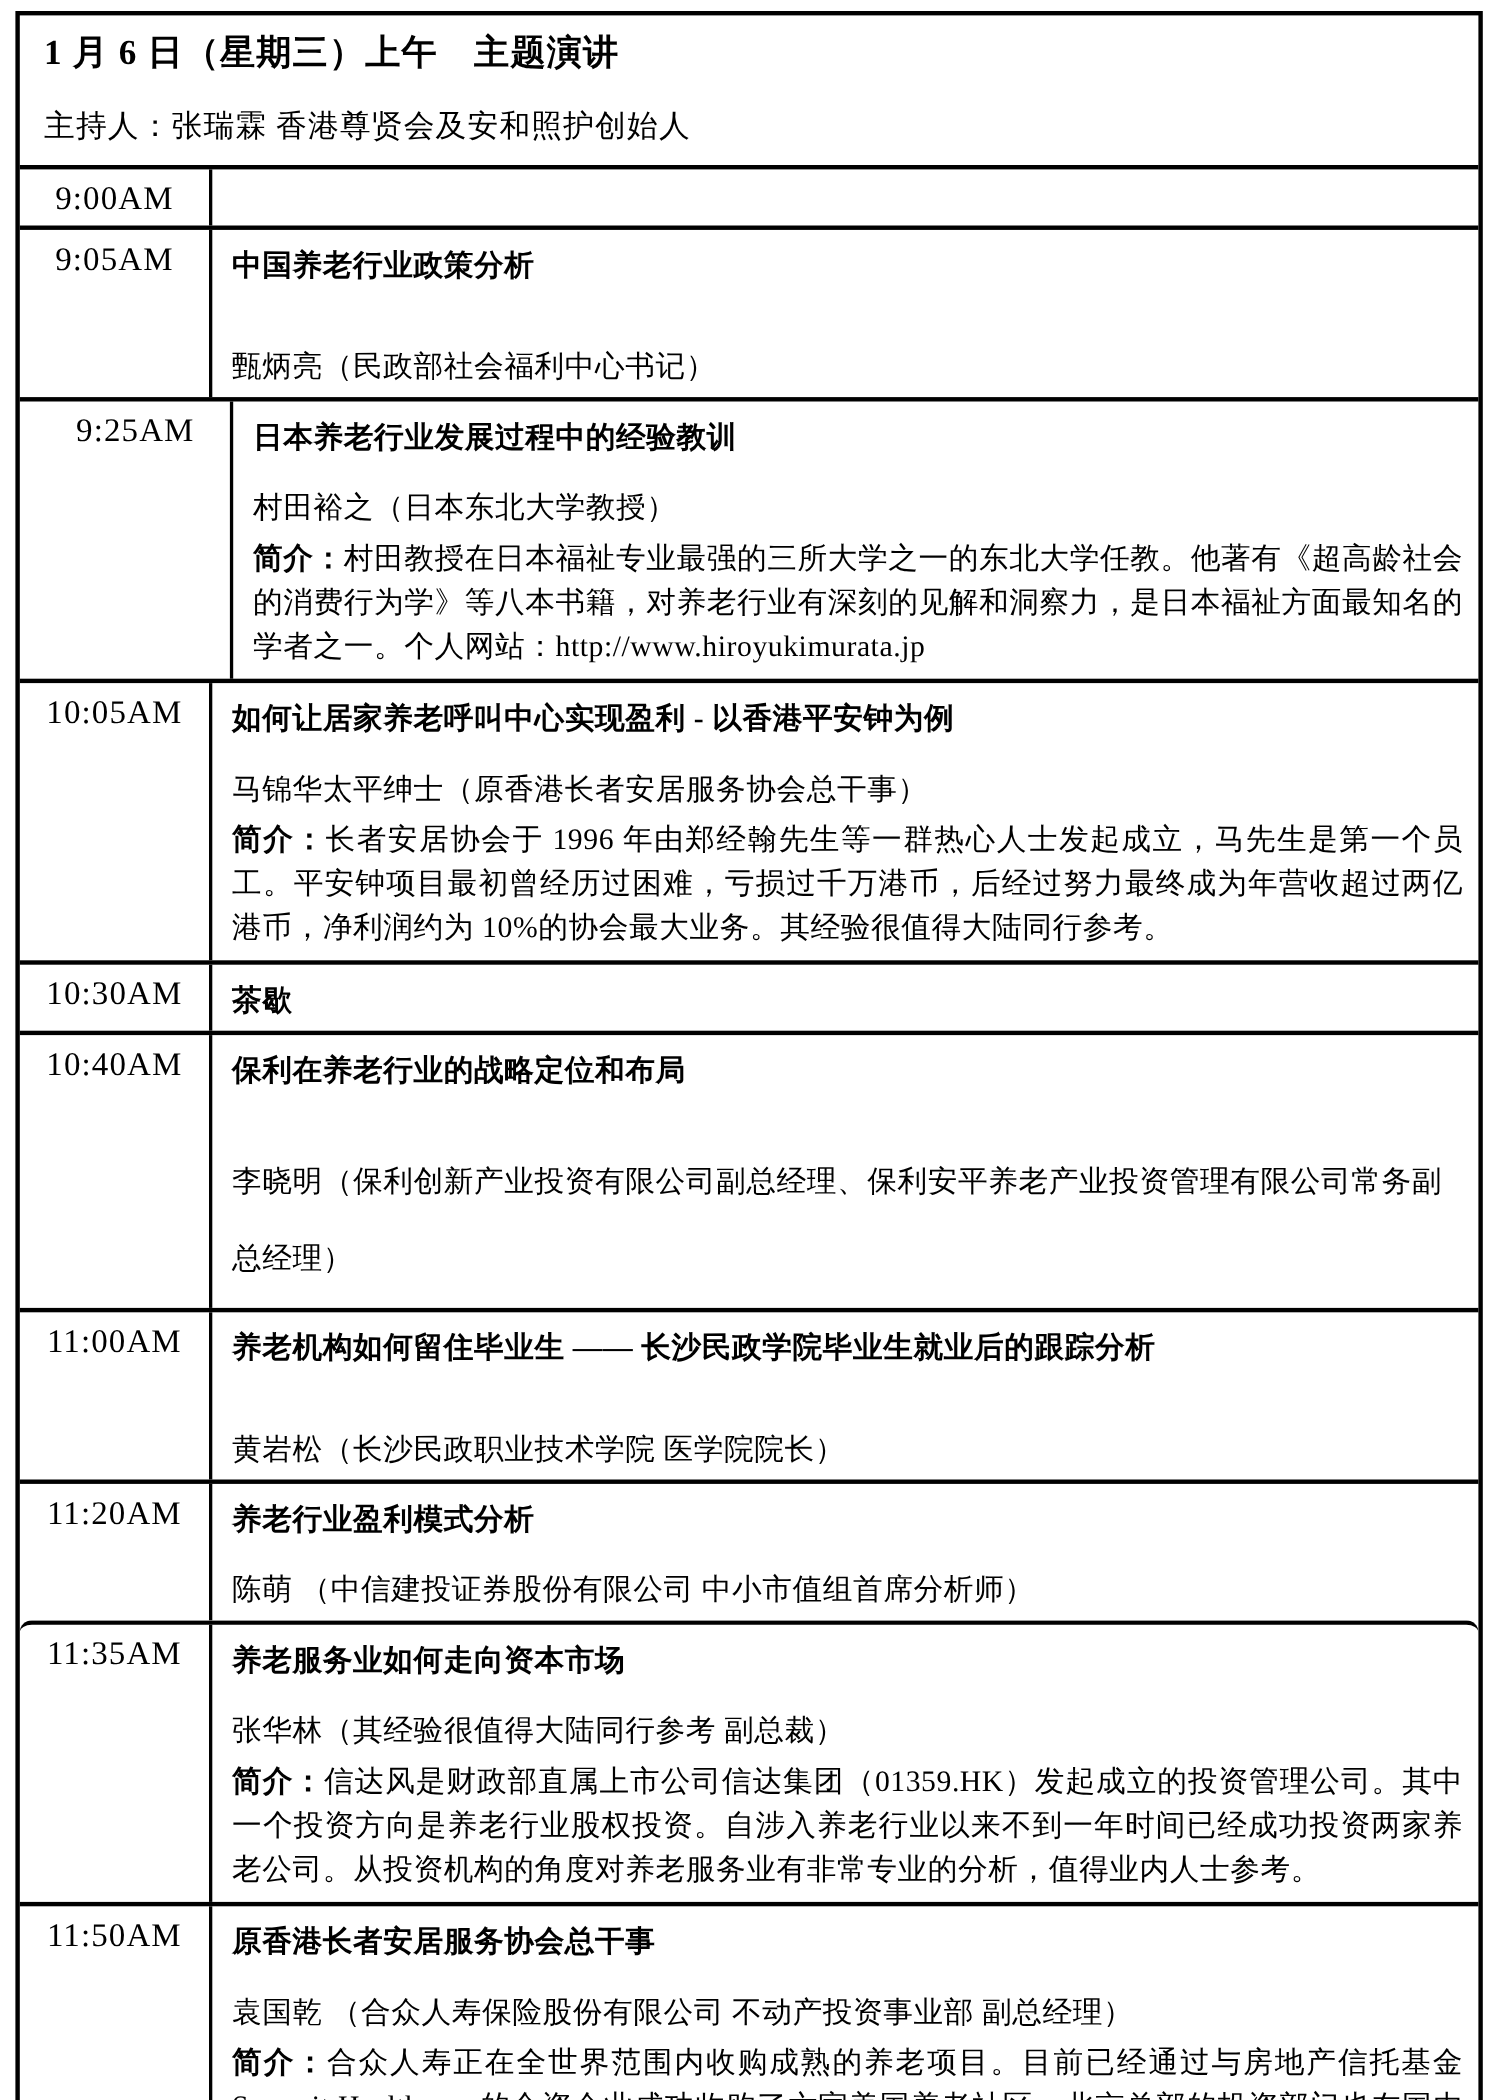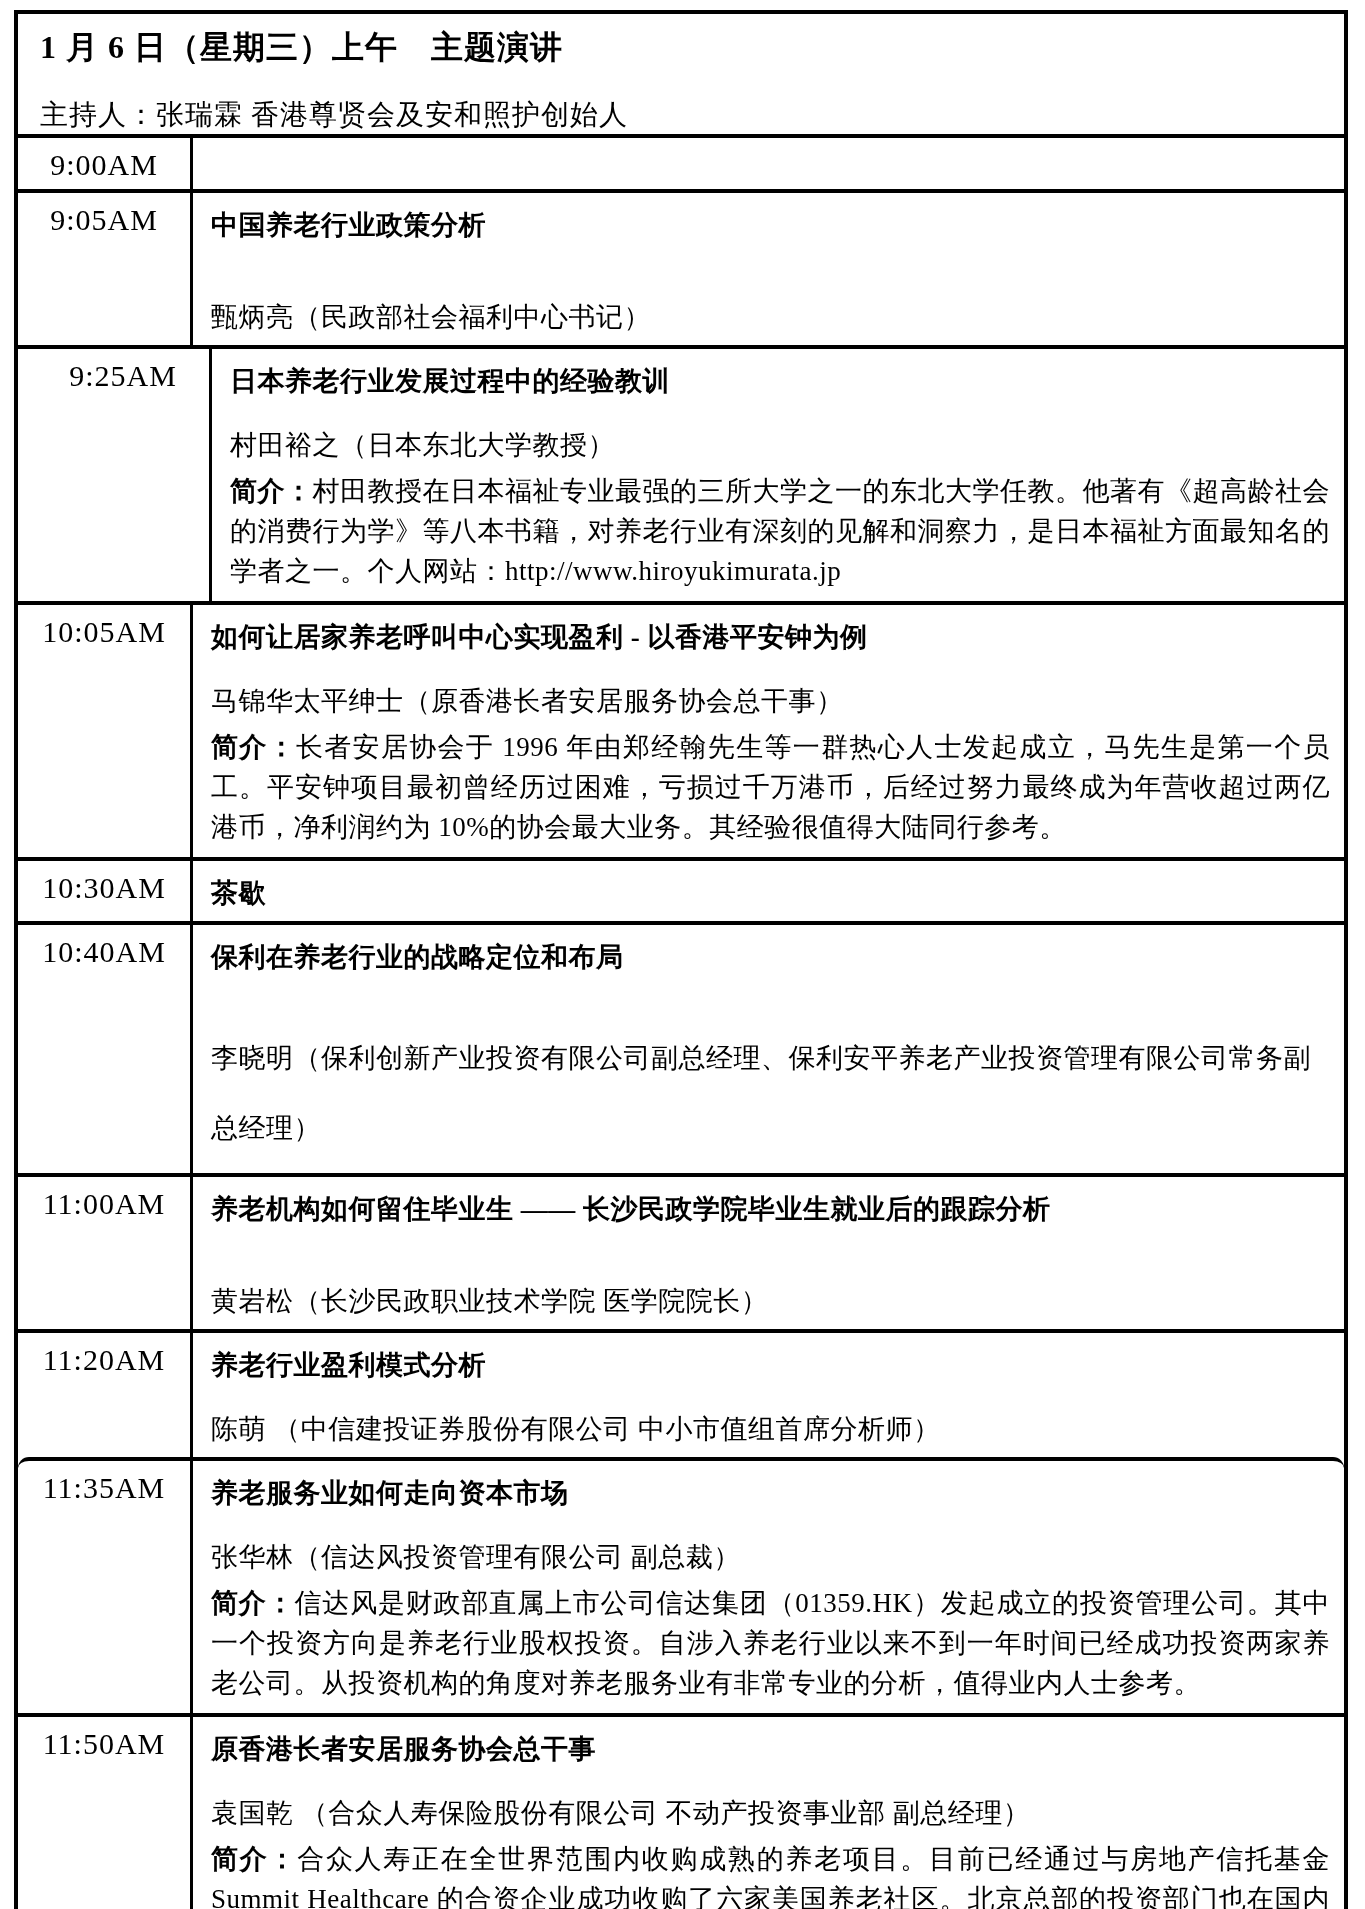--- a/index.html
+++ b/index.html
@@ -9,21 +9,21 @@
     color:#000;
     -webkit-font-smoothing:antialiased;
   }
   .sheet{
     position:absolute;left:14px;top:10px;width:1334px;
     box-sizing:border-box;
     border:4px solid #000;
     background:#fff;
   }
   
-  .header{box-sizing:border-box;min-height:114px;padding:12px 18px 0 22px;}
+  .header{box-sizing:border-box;min-height:114px;padding:12px 18px 16px 22px;}
   .header-title{font-size:32px;font-weight:bold;letter-spacing:1px;}
   .header-moderator{font-size:28px;margin-top:26px;letter-spacing:1px;}
 
   
   .row{display:flex;border-top:4px solid #000;align-items:stretch;box-sizing:border-box;}
   .time-col{
     flex:0 0 175px;width:175px;box-sizing:border-box;
     border-right:3px solid #000;
     text-align:center;padding-top:10px;
     font-size:30px;letter-spacing:1px;
@@ -116,21 +116,21 @@
     <div class="content-col">
       <div class="session-title">养老行业盈利模式分析</div>
       <div class="speaker sp-md">陈萌 （中信建投证券股份有限公司 中小市值组首席分析师）</div>
     </div>
   </div>
 
   <div class="row r8">
     <div class="time-col">11:35AM</div>
     <div class="content-col">
       <div class="session-title">养老服务业如何走向资本市场</div>
-      <div class="speaker sp-md">张华林（信达风投资管理有限公司 副总裁）</div>
+      <div class="speaker sp-md">张华林（其经验很值得大陆同行参考 副总裁）</div>
       <div class="intro"><span class="intro-label">简介：</span><span>信达风是财政部直属上市公司信达集团（01359.HK）发起成立的投资管理公司。其中一个投资方向是养老行业股权投资。自涉入养老行业以来不到一年时间已经成功投资两家养老公司。从投资机构的角度对养老服务业有非常专业的分析，值得业内人士参考。</span></div>
     </div>
   </div>
 
   <div class="row r9">
     <div class="time-col">11:50AM</div>
     <div class="content-col">
       <div class="session-title">原香港长者安居服务协会总干事</div>
       <div class="speaker sp-md">袁国乾 （合众人寿保险股份有限公司 不动产投资事业部 副总经理）</div>
       <div class="intro"><span class="intro-label">简介：</span><span>合众人寿正在全世界范围内收购成熟的养老项目。目前已经通过与房地产信托基金 Summit Healthcare 的合资企业成功收购了六家美国养老社区。北京总部的投资部门也在国内积极物色收购目标。</span></div>

